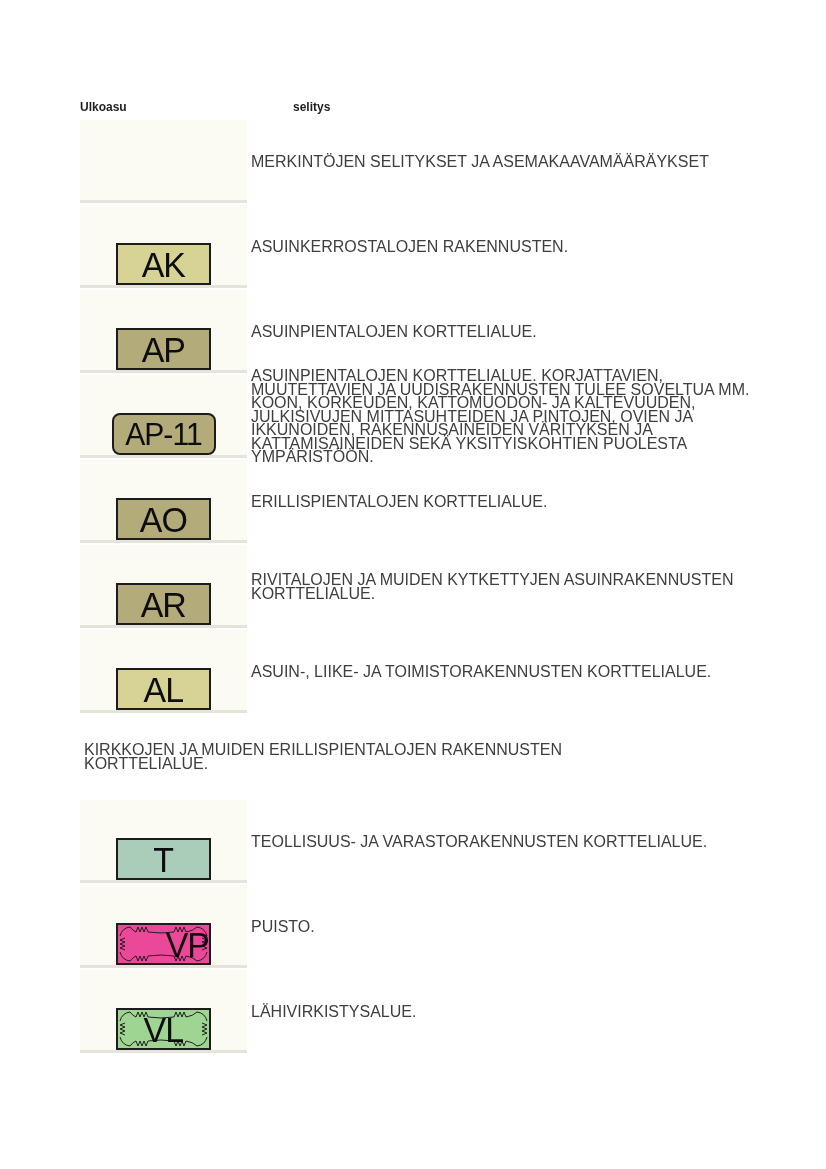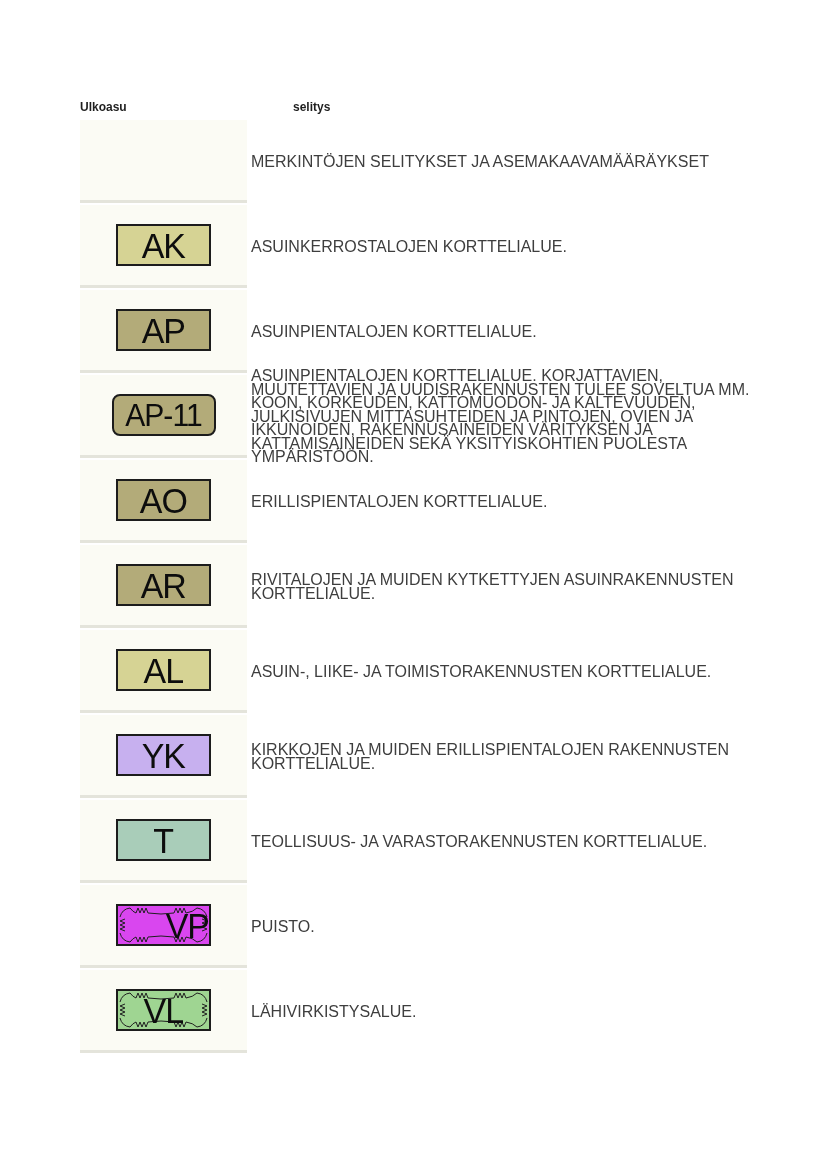--- a/index.html
+++ b/index.html
@@ -35,21 +35,21 @@
     display: flex;
     height: 83px;
     margin-bottom: 2px;
   }
   .cell-left {
     width: 167px;
     background: #fbfbf4;
     border-bottom: 3px solid #e4e4db;
     box-sizing: border-box;
     display: flex;
-    align-items: center;
+    align-items: flex-end;
     justify-content: center;
     flex: none;
   }
   .cell-right {
     flex: 1;
     display: flex;
     align-items: center;
     padding-left: 4px;
   }
   .desc {
@@ -107,21 +107,21 @@
       <p class="desc">MERKINTÖJEN SELITYKSET JA ASEMAKAAVAMÄÄRÄYKSET</p>
     </div>
   </div>
       <div class="row">
     <div class="cell-left">
       <div class="badge" style="background: rgb(214, 211, 148);">
         <span class="badge-label">AK</span>
       </div>
     </div>
     <div class="cell-right">
-      <p class="desc">ASUINKERROSTALOJEN KORTTELIALUE.</p>
+      <p class="desc">ASUINKERROSTALOJEN RAKENNUSTEN.</p>
     </div>
   </div>
       <div class="row">
     <div class="cell-left">
       <div class="badge" style="background: rgb(179, 171, 121);">
         <span class="badge-label">AP</span>
       </div>
     </div>
     <div class="cell-right">
       <p class="desc">ASUINPIENTALOJEN KORTTELIALUE.</p>
@@ -161,42 +161,37 @@
     <div class="cell-left">
       <div class="badge" style="background: rgb(214, 211, 148);">
         <span class="badge-label">AL</span>
       </div>
     </div>
     <div class="cell-right">
       <p class="desc">ASUIN-, LIIKE- JA TOIMISTORAKENNUSTEN KORTTELIALUE.</p>
     </div>
   </div>
       <div class="row">
-    <div class="cell-left">
-      <div class="badge" style="background: rgb(199, 176, 239);">
-        <span class="badge-label">YK</span>
-      </div>
-    </div>
     <div class="cell-right">
       <p class="desc">KIRKKOJEN JA MUIDEN ERILLISPIENTALOJEN RAKENNUSTEN KORTTELIALUE.</p>
     </div>
   </div>
       <div class="row">
     <div class="cell-left">
       <div class="badge" style="background: rgb(169, 205, 185);">
         <span class="badge-label">T</span>
       </div>
     </div>
     <div class="cell-right">
       <p class="desc">TEOLLISUUS- JA VARASTORAKENNUSTEN KORTTELIALUE.</p>
     </div>
   </div>
       <div class="row">
     <div class="cell-left">
-      <div class="badge park" style="background: #d946ef; padding-left: 48px;">
+      <div class="badge park" style="background: #ec4899; padding-left: 48px;">
             <svg class="park-svg" viewBox="0 0 91 38" preserveAspectRatio="none" xmlns="http://www.w3.org/2000/svg">
               <g stroke="#1f1f1f" stroke-width="1" fill="none">
                 <path d="M2,11 Q4,3 12,2"></path>
                 <path d="M79,2 Q87,3 89,11"></path>
                 <path d="M2,27 Q4,35 12,36"></path>
                 <path d="M79,36 Q87,35 89,27"></path>
                 <path d="M12,2 Q15,6 18,7"></path>
                 <path d="M18,7 L20,2 L22,7 L24,2 L26,7 L28,2 L30,7"></path>
                 <path d="M30,7 Q43,9 56,7"></path>
                 <path d="M56,7 L58,2 L60,7 L62,2 L64,7 L66,2 L68,7"></path>

